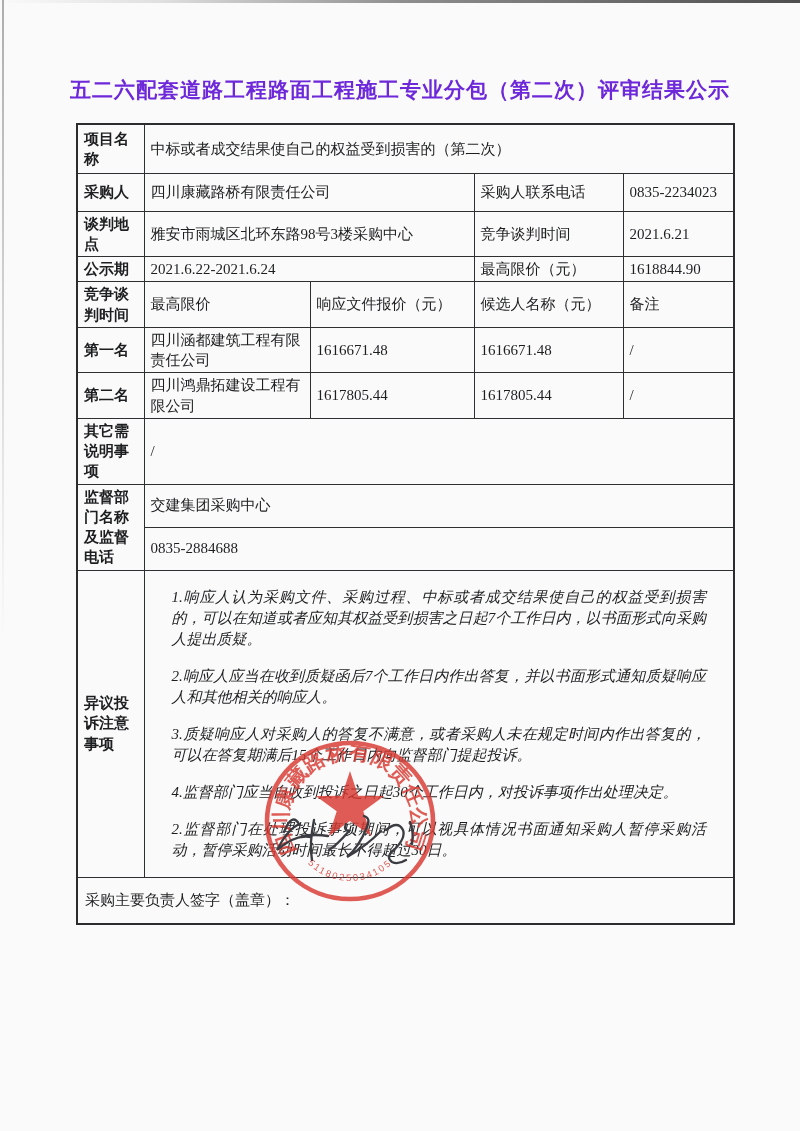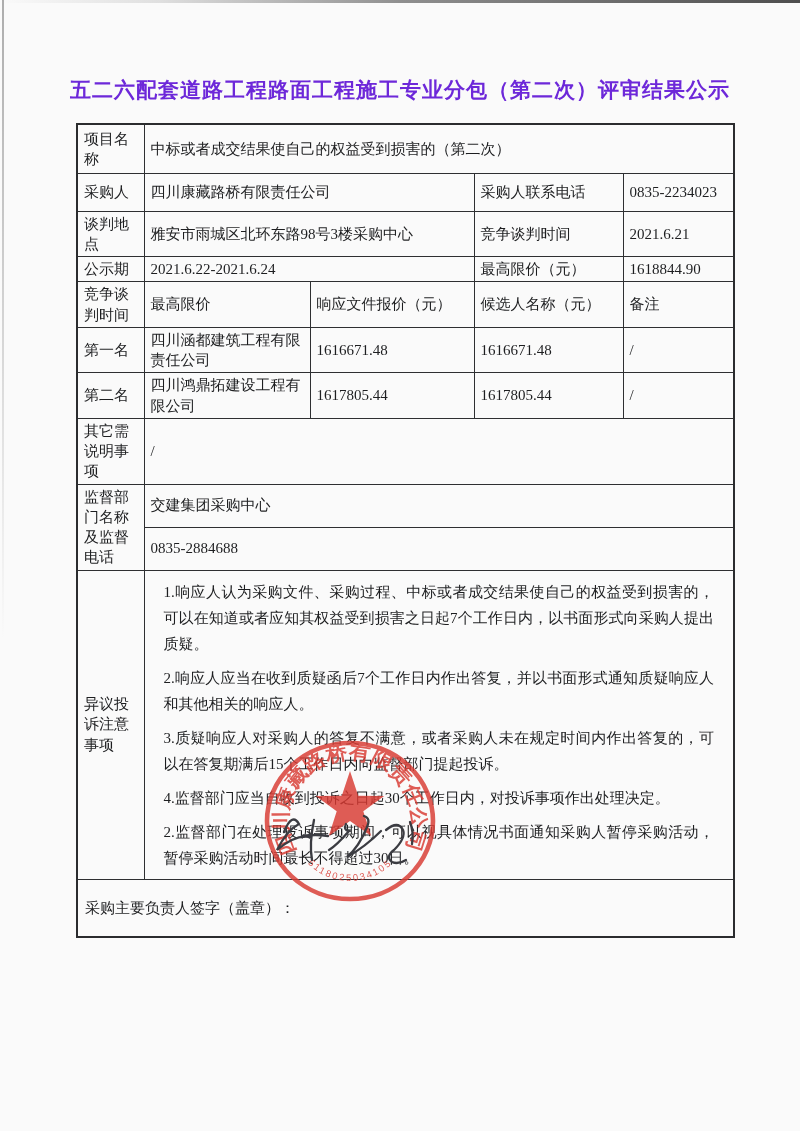--- a/index.html
+++ b/index.html
@@ -23,26 +23,26 @@
     position:absolute;left:76px;top:123px;width:657px;
     border-collapse:collapse;table-layout:fixed;
     border:2.2px solid #2b2c2e;
   }
   table.main td{
     border:1.6px solid #2e2f31;
     font-size:15px;line-height:1.35;color:#1d1e20;
     padding:2px 6px;vertical-align:middle;
     overflow:hidden;
   }
-  td.lab{padding:1px 3px;}
+  td.lab{padding:1px 3px;font-weight:bold;}
   .l{text-align:left;}
   .c{text-align:left;}
   .just{text-align:justify;}
   .notes{padding:0 11px !important;}
-  .notes p{margin:8px;line-height:26px;}
+  .notes p{margin:16px;line-height:21px;font-style:italic;}
   
   .stamp{position:absolute;left:257px;top:732px;width:186px;height:178px;opacity:.82;}
   .sig{position:absolute;left:268px;top:806px;width:176px;height:64px;}
 </style>
 </head>
 <body>
 
 <div class="scan-top"></div>
 <div class="scan-left"></div>
 
@@ -114,21 +114,21 @@
   <tr style="height:300px">
     <td class="lab l">异议投诉注意事项</td>
     <td class="just notes" colspan="4">
       <p>1.响应人认为采购文件、采购过程、中标或者成交结果使自己的权益受到损害的，可以在知道或者应知其权益受到损害之日起7个工作日内，以书面形式向采购人提出质疑。</p>
       <p>2.响应人应当在收到质疑函后7个工作日内作出答复，并以书面形式通知质疑响应人和其他相关的响应人。</p>
       <p>3.质疑响应人对采购人的答复不满意，或者采购人未在规定时间内作出答复的，可以在答复期满后15个工作日内向监督部门提起投诉。</p>
       <p>4.监督部门应当自收到投诉之日起30个工作日内，对投诉事项作出处理决定。</p>
       <p>2.监督部门在处理投诉事项期间，可以视具体情况书面通知采购人暂停采购活动，暂停采购活动时间最长不得超过30日。</p>
     </td>
   </tr>
-  <tr style="height:58px">
+  <tr style="height:47px">
     <td class="l" colspan="5" style="padding-left:7px">采购主要负责人签字（盖章）：</td>
   </tr>
 </tbody>
   </table>
 
 <svg class="stamp" viewBox="0 0 186 178">
   <defs>
     <path id="arcTop" d="M 39.3 120 A 62 62 0 1 1 146.7 120" fill="none"></path>
     <path id="arcBot" d="M 47 127.6 A 60 60 0 0 0 139 127.6" fill="none"></path>
   </defs>

